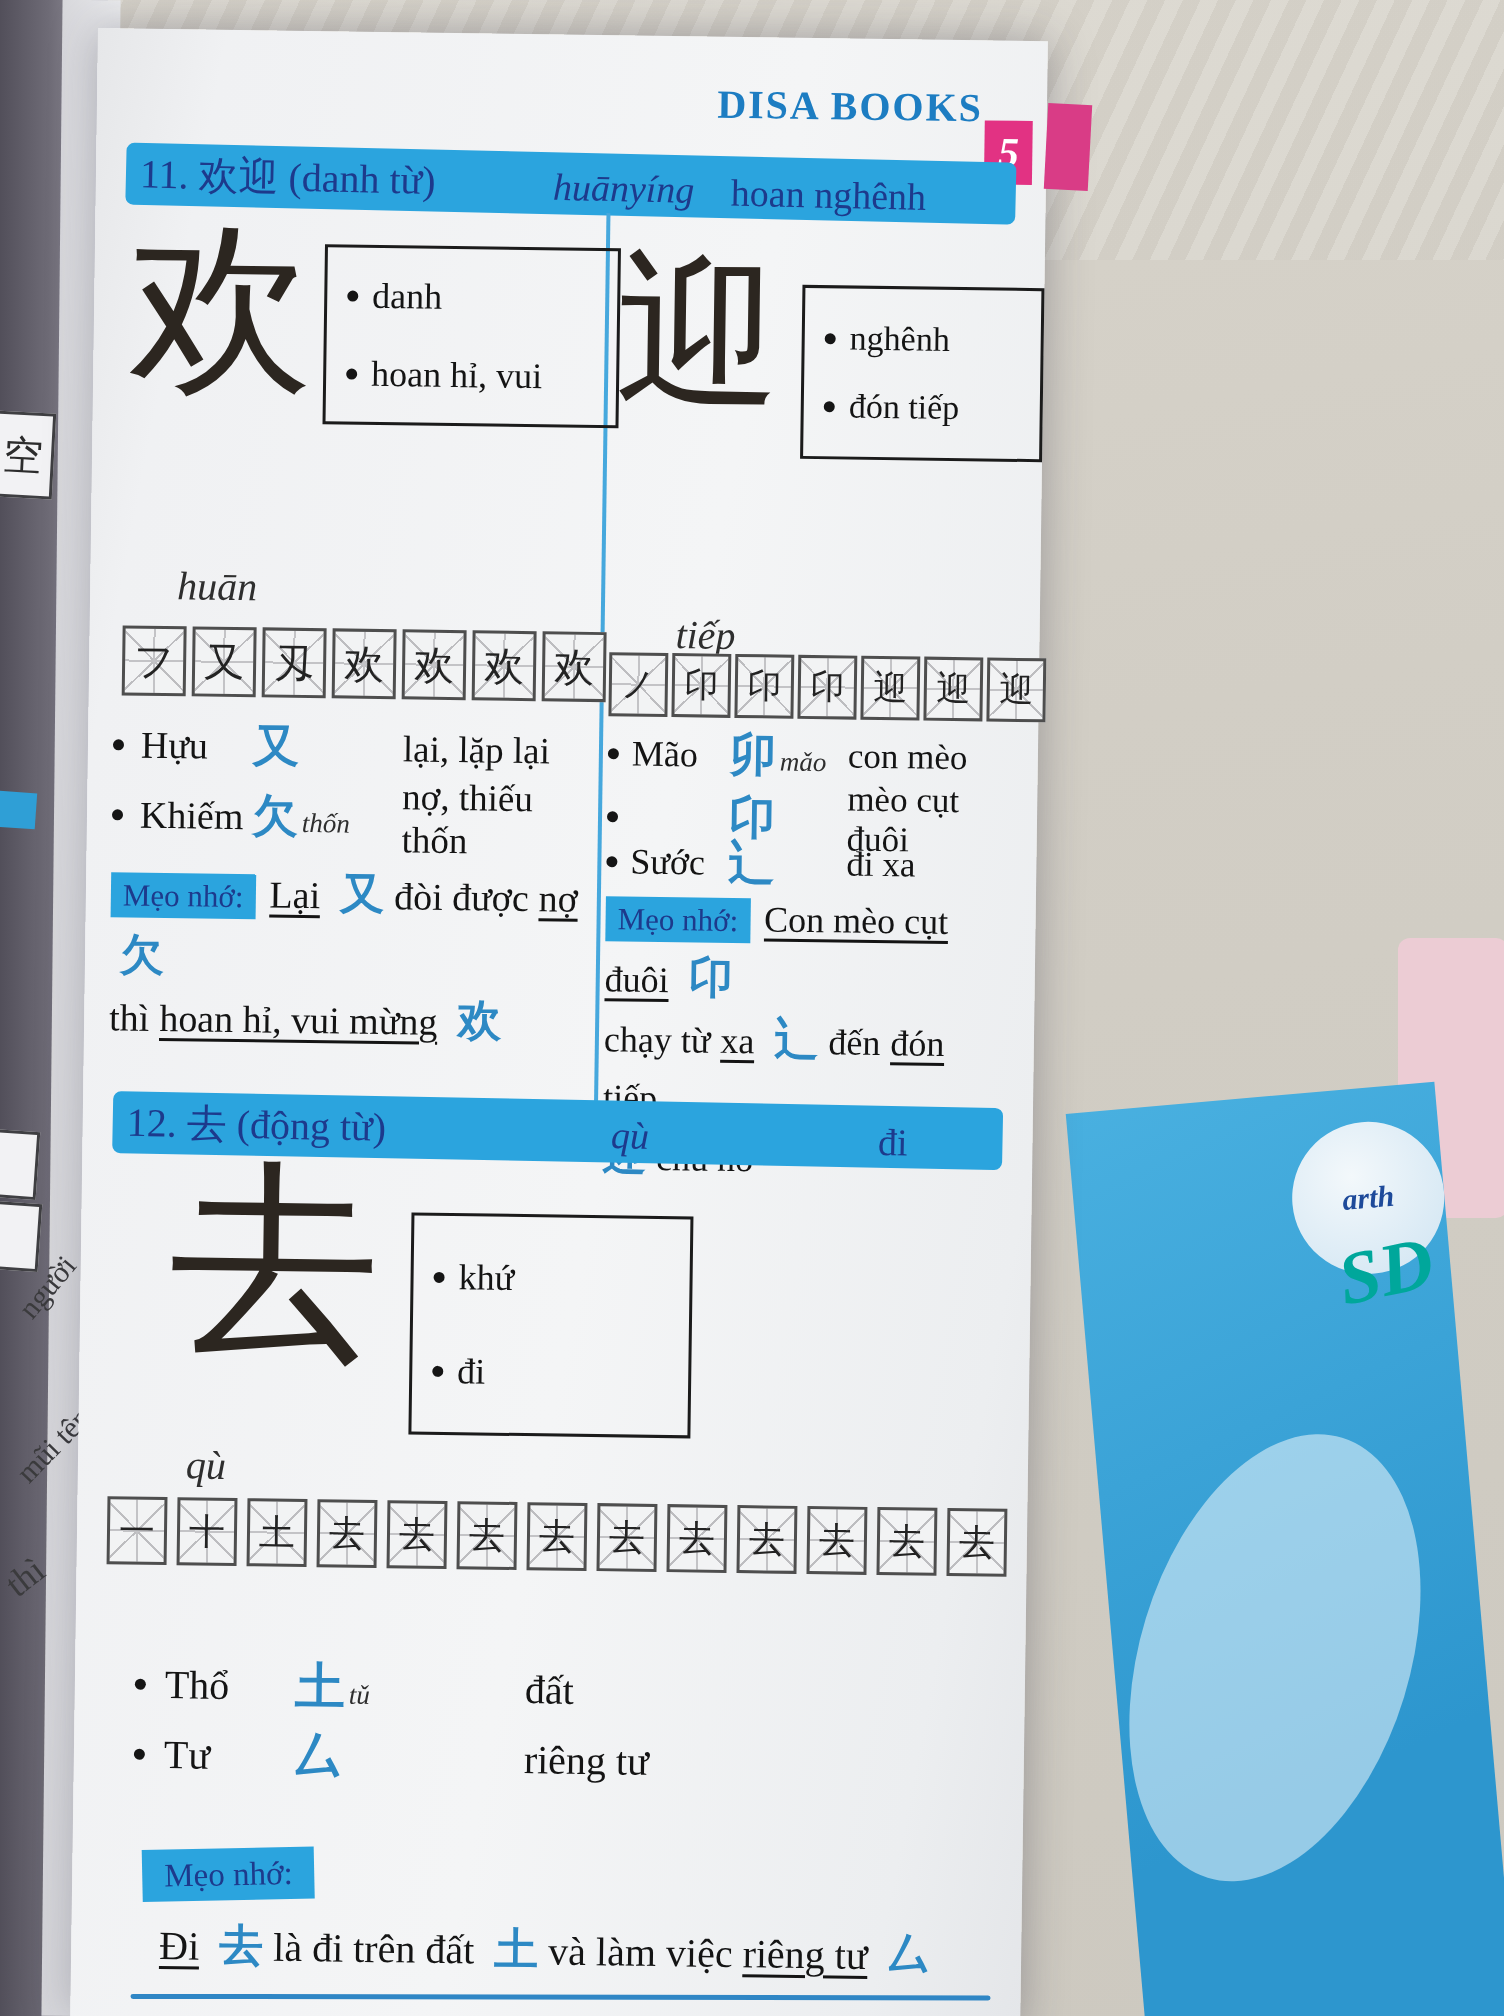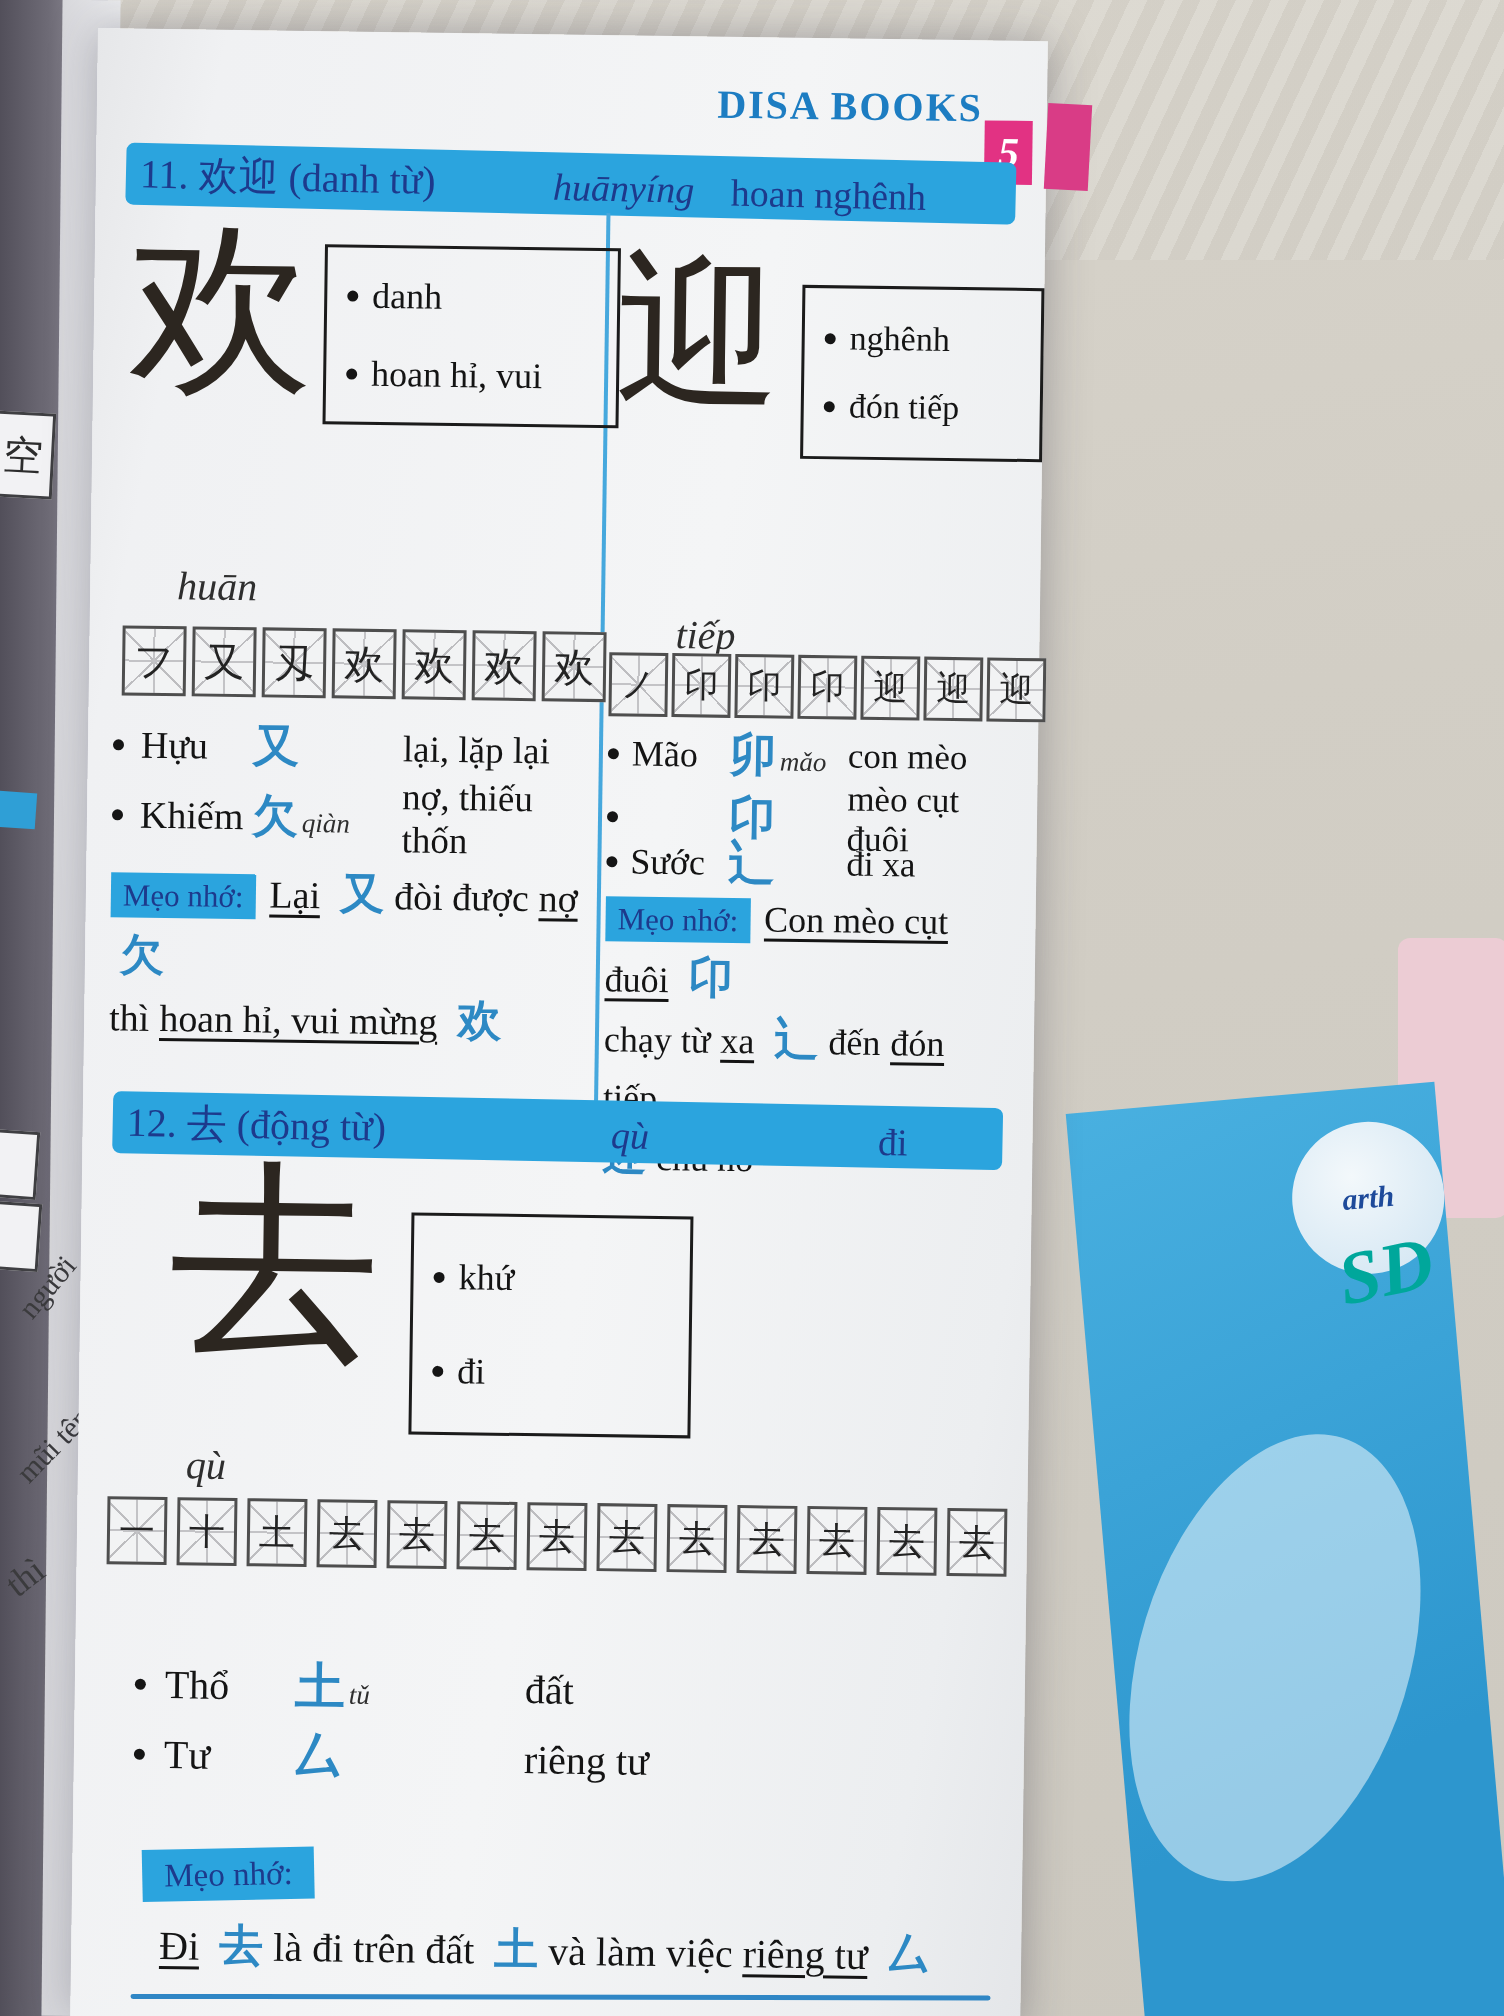--- a/index.html
+++ b/index.html
@@ -154,21 +154,21 @@
       <div class="radicals" style="left:0;top:500px;width:486px;">
         <div class="rrow" style="grid-template-columns:28px 112px 150px auto;height:58px;">
           <span class="dot"></span>
           <span class="rname">Hựu</span>
           <span><span class="rhz-char">又</span><span class="rhz-py"></span></span>
           <span class="rmean">lại, lặp lại</span>
         </div>
         <div class="rrow" style="grid-template-columns:28px 112px 150px auto;height:58px;">
           <span class="dot"></span>
           <span class="rname">Khiếm</span>
-          <span><span class="rhz-char">欠</span><span class="rhz-py">qiàn</span></span>
+          <span><span class="rhz-char">欠</span><span class="rhz-py">thốn</span></span>
           <span class="rmean">nợ, thiếu thốn</span>
         </div>
       </div>
 
       <div class="tip" style="left:0;top:648px;width:486px;">
         <span class="tip-label">Mẹo nhớ:</span><span class="u w">Lại</span><span class="hz">又</span><span class="w">đòi được</span><span class="u w">nợ</span><span class="hz">欠</span><br>
         <span class="w">thì</span><span class="u w">hoan hỉ, vui mừng</span><span class="hz">欢</span>
       </div>
     </div>
 

